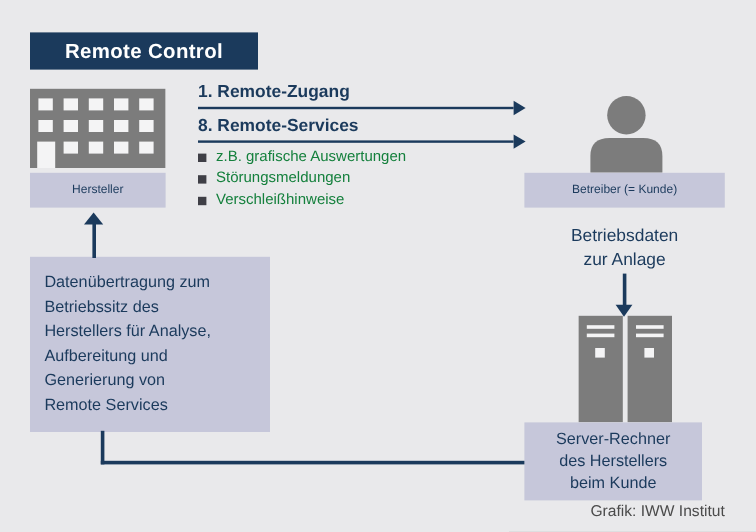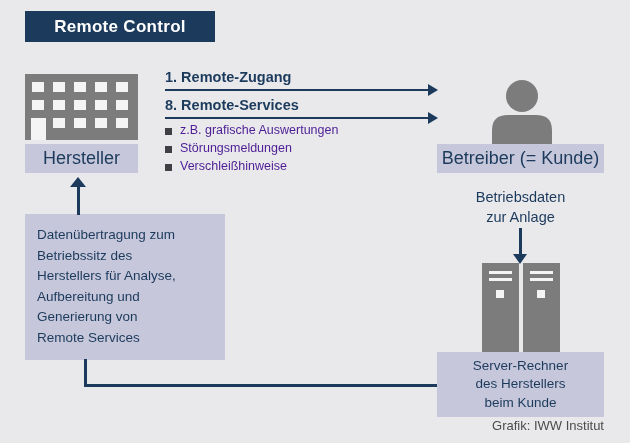--- a/index.html
+++ b/index.html
@@ -12,51 +12,51 @@
   *{margin:0;padding:0;box-sizing:border-box;}
   html,body{background:#d8d8da;}
   body{font-family:"Liberation Sans", sans-serif;}
   .stage{
     position:relative;width:630px;height:443px;margin:0 auto;
     background:var(--background);overflow:hidden;
   }
   .abs{position:absolute;}
 
   .title-box{
-    left:25px;top:11px;width:190px;height:31px;background:var(--navy);
+    left:25px;top:27px;width:190px;height:31px;background:var(--navy);
     color:#ffffff;font-size:17px;font-weight:700;letter-spacing:.3px;
     display:flex;align-items:center;justify-content:center;
   }
 
   .label-box{
     background:var(--lavender);color:var(--navy);
     display:flex;flex-direction:column;align-items:center;justify-content:center;
-    font-size:18px;
+    font-size:10px;
   }
   .hersteller-box{left:25px;top:144px;width:113px;height:29px;}
   .betreiber-box{left:437px;top:144px;width:167px;height:29px;}
-  .server-box{left:437px;top:352px;width:167px;height:65px;font-size:13.5px;line-height:1.35;}
+  .server-box{left:437px;top:352px;width:148px;height:65px;font-size:13.5px;line-height:1.35;}
 
   .flow-label{color:var(--navy);font-size:14.5px;font-weight:700;}
   .flow1-label{left:165px;top:69px;}
   .flow2-label{left:165px;top:97px;}
   .hline{background:var(--navy);height:2px;}
   .flow1-line{left:165px;top:89px;width:263px;}
   .flow2-line{left:165px;top:117px;width:263px;}
   .head-right{
     width:0;height:0;border-top:6px solid transparent;border-bottom:6px solid transparent;
     border-left:10px solid var(--navy);
   }
   .flow1-head{left:428px;top:84px;}
   .flow2-head{left:428px;top:112px;}
 
   .bullets{left:165px;top:124px;width:260px;}
   .bullet-row{display:flex;align-items:flex-start;margin-bottom:4px;}
   .bullet-square{width:7px;height:7px;background:var(--bullet);margin:4px 8px 0 0;flex:0 0 auto;}
-  .bullet-text{font-size:12.5px;color:#4c1d95;line-height:1.1;}
+  .bullet-text{font-size:12.5px;color:#15803d;line-height:1.1;}
 
   .betriebsdaten{
     left:437px;top:187px;width:167px;text-align:center;
     color:var(--navy);font-size:14.5px;line-height:1.38;
   }
 
   .vline{background:var(--navy);width:3px;}
   .down-arrow-line{left:519px;top:228px;height:27px;}
   .head-down{
     left:513px;top:254px;width:0;height:0;

